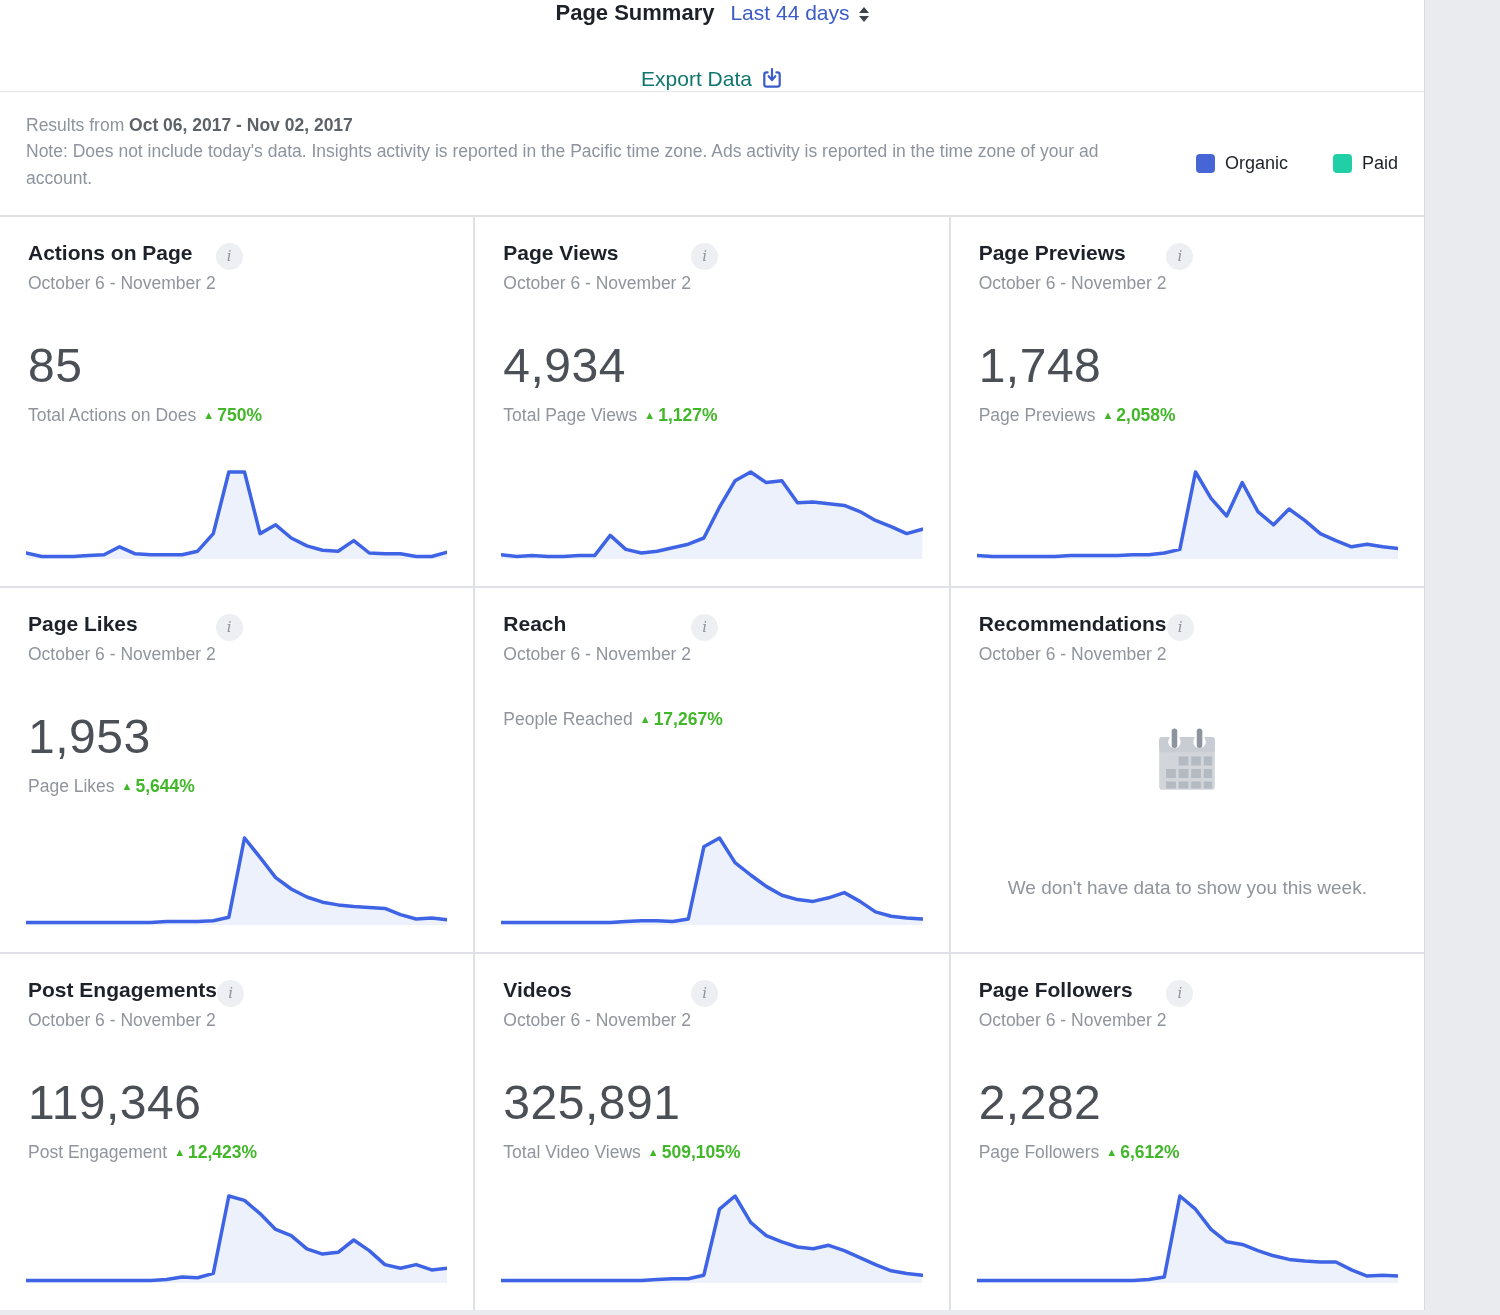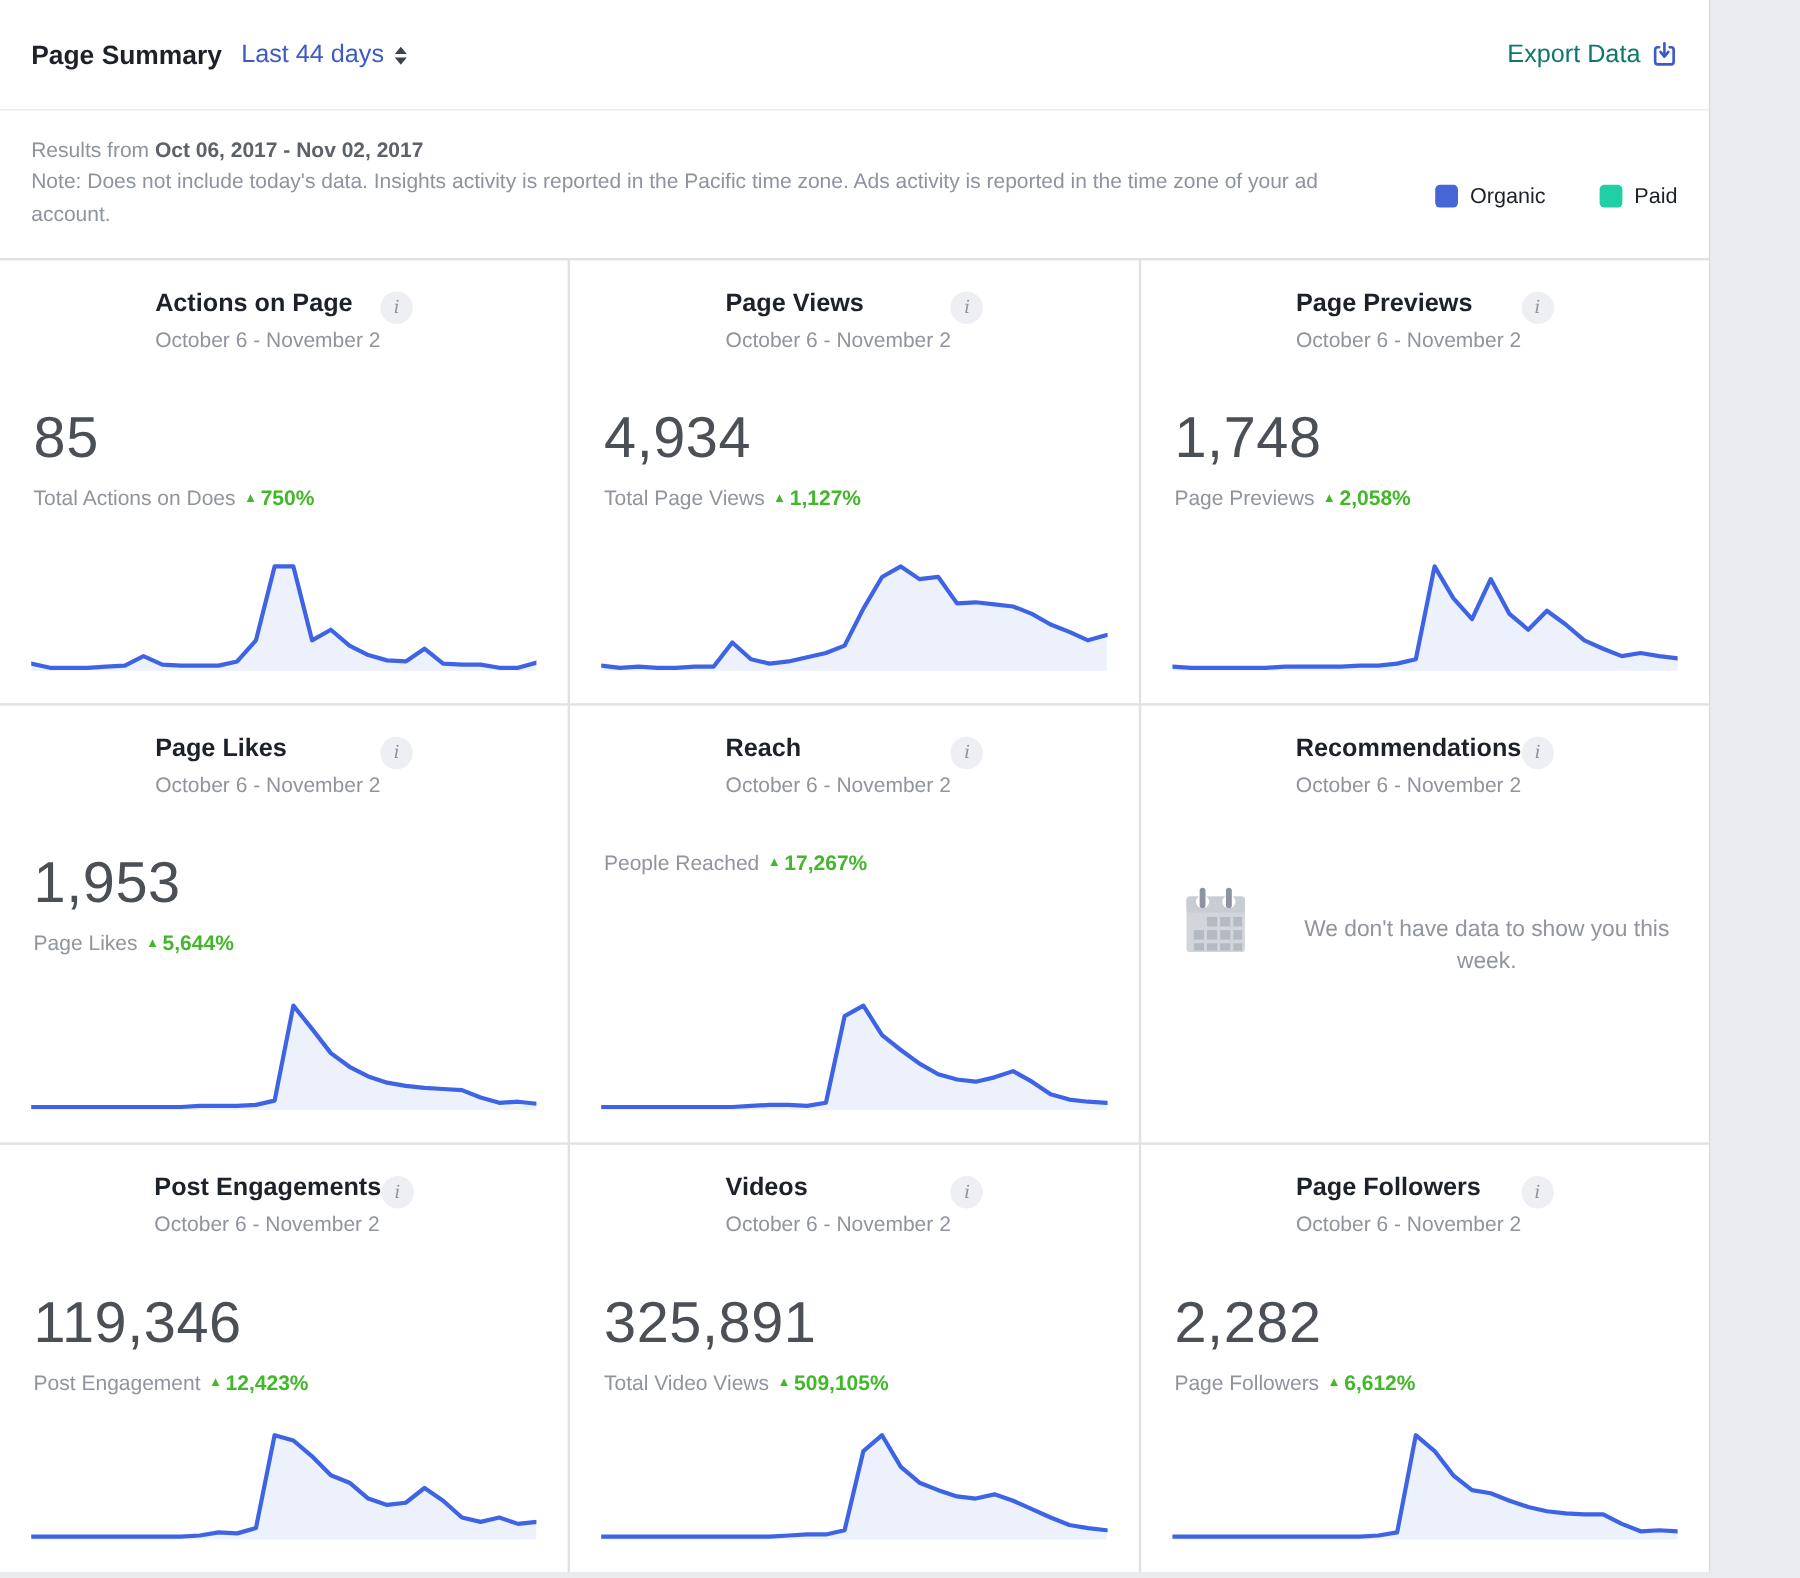--- a/index.html
+++ b/index.html
@@ -14,20 +14,21 @@
   .page {
     width:1425px; background:#fff;
     border-right:1px solid #d8dade;
   }
 
   
   .topbar {
     height:92px; padding:0 26px;
     display:flex; align-items:center; justify-content:space-between;
     border-bottom:1px solid #e5e6ea;
+    flex-direction:column;
   }
   .topbar-left { display:flex; align-items:center; gap:16px; }
   .page-title { font-size:22px; font-weight:700; color:#1d2129; }
   .range-btn {
     display:flex; align-items:center; gap:9px;
     font-size:21px; color:#3b5bc7; cursor:pointer;
     background:none; border:none; padding:0;
     font-family:inherit;
   }
   .sort-arrows { display:flex; flex-direction:column; gap:3px; margin-top:2px; }
@@ -54,21 +55,21 @@
   .legend-label { font-size:18px; color:#1d2129; }
 
   
   .grid {
     display:grid;
     grid-template-columns:1fr 1fr 1fr;
     grid-template-rows:369px 364px 356px;
     gap:2px; background:#dfe1e6; border-top:2px solid #dfe1e6;
   }
   .card { background:#fff; position:relative; padding:24px 28px; }
-  .card-head { display:flex; justify-content:center; align-items:flex-start; }
+  .card-head { display:flex; justify-content:flex-start; align-items:flex-start; }
   .card-title { font-size:21px; font-weight:700; margin:0; color:#1d2129; }
   .card-date { font-size:17.5px; color:#90949c; margin-top:8px; }
   .info-btn {
     width:27px; height:27px; border-radius:50%;
     background:#edeff2; border:none; cursor:pointer;
     display:flex; align-items:center; justify-content:center;
     margin-top:2px; flex-shrink:0;
   }
   .info-i {
     font-family:"DejaVu Serif","Liberation Serif",serif;
@@ -79,21 +80,21 @@
   .metric-label {
     font-size:17.5px; color:#90949c; margin-top:12px;
     display:flex; align-items:center; gap:7px;
   }
   .delta { color:#42b72a; font-weight:700; display:inline-flex; align-items:center; gap:3px; }
   .tri { font-size:11px; line-height:1; }
   .spark { position:absolute; left:26px; right:26px; bottom:20px; height:104px; }
   .spark svg { display:block; }
 
   
-  .empty-body { display:flex; flex-direction:row; align-items:center; margin-top:58px;gap:35px; }
+  .empty-body { display:flex; flex-direction:column; align-items:center; margin-top:58px;gap:35px; }
   .empty-msg {
     font-size:19px; color:#90949c; text-align:center;
     line-height:1.45; max-width:360px; margin-top:38px;
   }
 </style>
 </head>
 <body>
 
 <div class="page">
 

